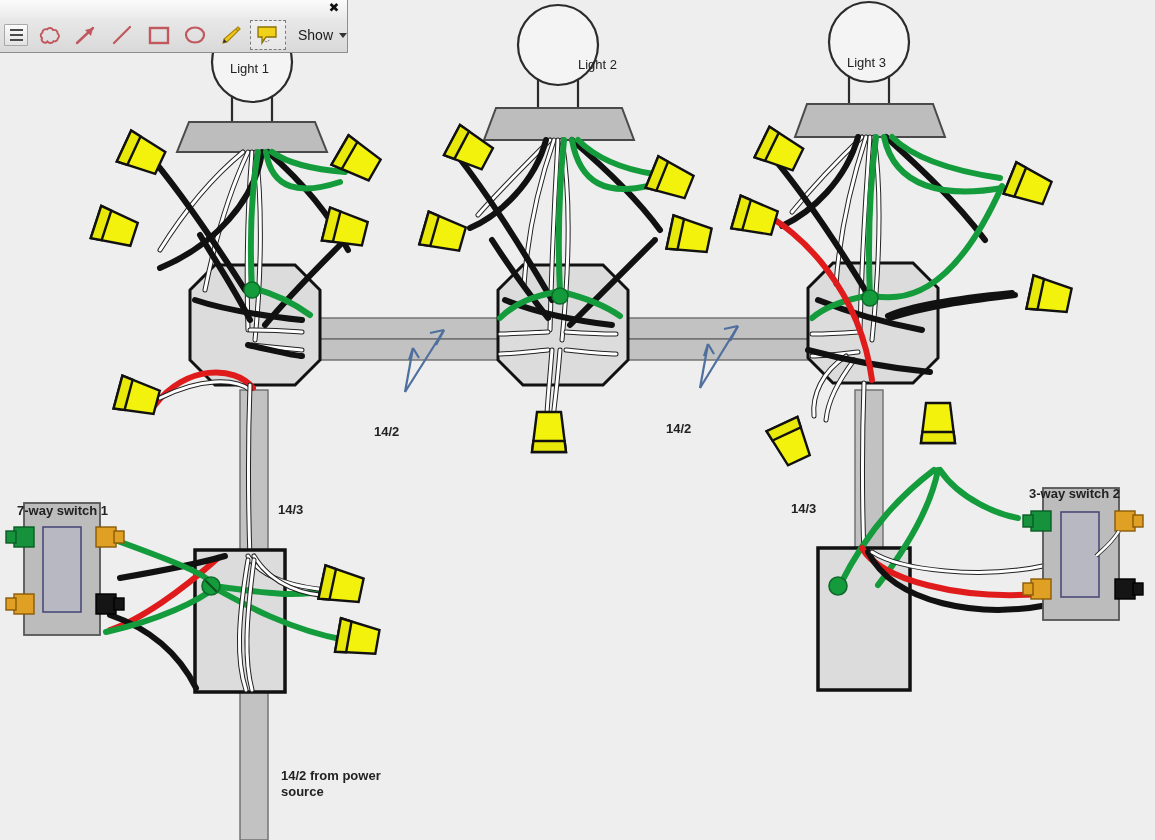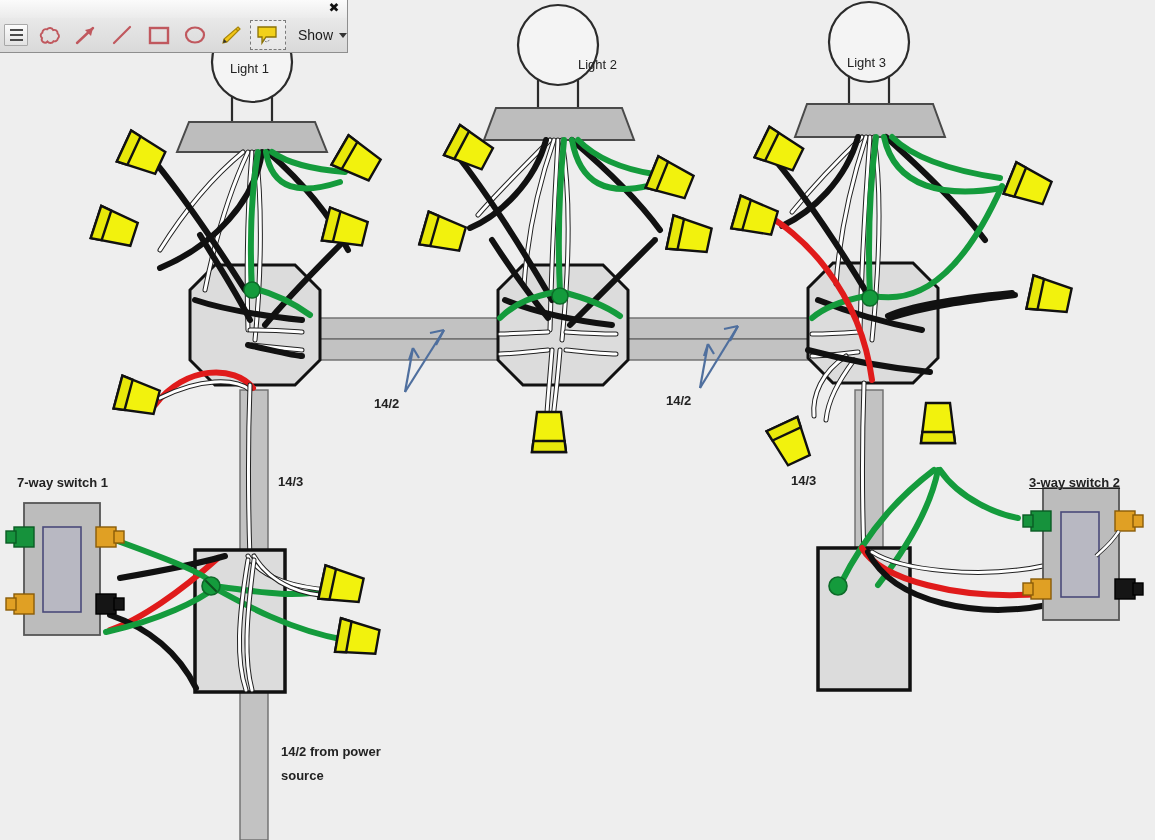--- a/index.html
+++ b/index.html
@@ -52,21 +52,21 @@
   .caret{
     width:0;height:0;border-left:4px solid transparent;border-right:4px solid transparent;
     border-top:5px solid #333;display:inline-block;
   }
 
   
   .dlabel{
     position:absolute;font-size:13px;color:#222;white-space:pre;
     font-family:"Liberation Sans", sans-serif;z-index:30;
   }
-  .dlabel.bold{font-weight:bold;}
+  .dlabel.bold{font-weight:bold;margin-top:28px;}
 </style>
 </head>
 <body>
 
 <svg id="diagram" viewBox="0 0 1155 840">
   <defs>
     <g id="wirenut-shape">
       <path d="M0,-17 L40,-12 L40,12 L0,17 Z" fill="#f2f20d" stroke="#111" stroke-width="2.4"></path>
       <path d="M0,-17 L11,-15.6 L11,15.6 L0,17 Z" fill="#e8e80a" stroke="#111" stroke-width="2.4"></path>
     </g>
@@ -391,25 +391,25 @@
 </svg>
 
 <div class="dlabel" style="left:230px;top:61px;">Light 1</div>
 <div class="dlabel" style="left:536px;top:57px;margin-left:42px;">Light 2</div>
 <div class="dlabel" style="left:847px;top:55px;">Light 3</div>
 
 <div class="dlabel bold" style="left:374px;top:396px;">14/2</div>
 <div class="dlabel bold" style="left:666px;top:393px;">14/2</div>
 <div class="dlabel bold" style="left:278px;top:474px;">14/3</div>
 <div class="dlabel bold" style="left:791px;top:473px;">14/3</div>
-<div class="dlabel bold" style="left:281px;top:740px;line-height:24px;">14/2 from power
+<div class="dlabel bold" style="left:281px;top:740px;line-height:16px;">14/2 from power
 source</div>
 
 <div class="dlabel bold" style="left:17px;top:475px;">7-way switch 1</div>
-<div class="dlabel bold" style="left:1029px;top:475px;text-decoration:underline;">3-way switch 2</div>
+<div class="dlabel bold" style="left:1029px;top:458px;">3-way switch 2</div>
 
 <div id="toolbar">
   <div id="toolbar-titlebar"></div>
   <div id="close-btn">✖</div>
 
   <div id="tool-row">
 
     <div class="tool first" title="Menu">
       <div class="menu-box">
           <i></i>

